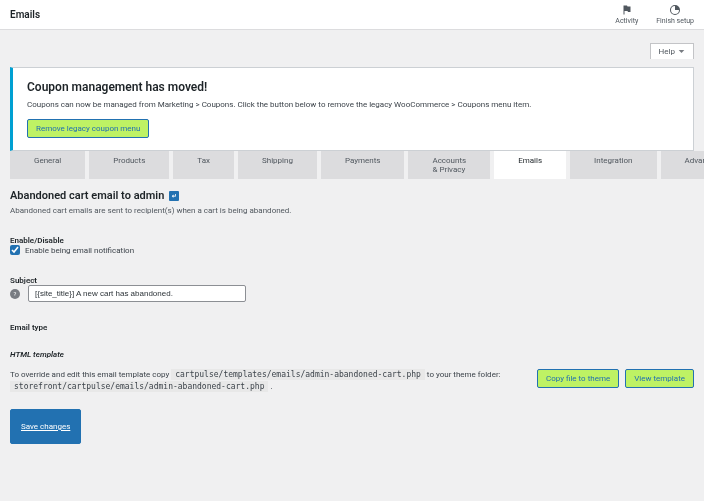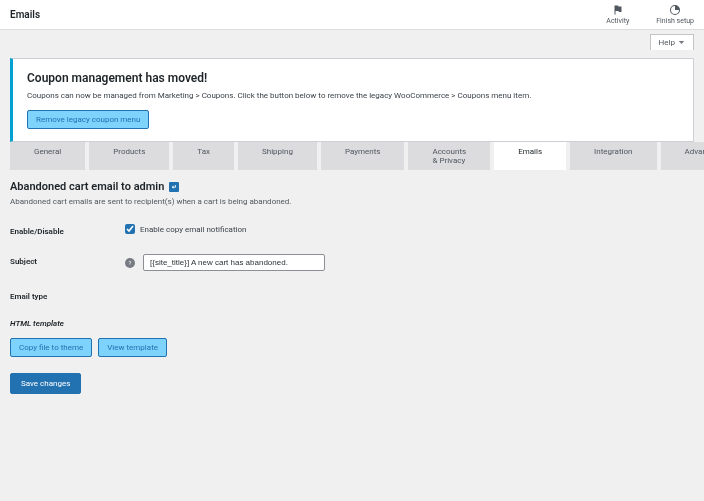--- a/index.html
+++ b/index.html
@@ -1,49 +1,49 @@
 <!DOCTYPE html>
 <html><head>
 <meta charset="utf-8">
 <style>
 * { box-sizing: border-box; margin: 0; padding: 0; }
 body { font-family: -apple-system, BlinkMacSystemFont, "Segoe UI", Roboto, sans-serif; font-size: 9px; color: #3c434a; background: #f0f0f1; width: 704px; }
 .topbar { background: #fff; display: flex; align-items: center; padding: 0 10px; height: 30px; border-bottom: 1px solid #dcdcde; }
 .topbar-title { font-size: 10px; font-weight: 600; color: #1d2327; }
-.topbar-right { margin-left: auto; display: flex; gap: 27px; }
+.topbar-right { margin-left: auto; display: flex; gap: 18px; }
 .topbar-item { display: flex; flex-direction: column; align-items: center; font-size: 7px; color: #50575e; gap: 1px; cursor: pointer; }
 .topbar-item svg { width: 12px; height: 12px; fill: #50575e; }
-.help-row { display: flex; justify-content: flex-end; padding: 4px 10px 0; }
+.help-row { display: flex; justify-content: flex-end; padding: 13px 10px 0; }
 .help-tab { background: #fff; border: 1px solid #c3c4c7; border-bottom: none; padding: 3px 8px; font-size: 8px; color: #50575e; cursor: pointer; display: flex; align-items: center; gap: 3px; }
 .help-tab svg { width: 7px; height: 7px; fill: #787c82; }
 .content { padding: 8px 10px 20px; }
 .notice { background: #fff; border: 1px solid #ccd0d4; border-left: 3px solid #00a0d2; padding: 12px 14px; }
 .notice h2 { font-size: 12px; font-weight: 600; color: #1d2327; margin-bottom: 6px; }
 .notice p { font-size: 8px; color: #3c434a; margin-bottom: 10px; }
-.btn-sec { display: inline-block; background: #7dd3fc; border: 1px solid #2271b1; color: #2271b1; padding: 4px 8px; font-size: 8px; border-radius: 2px; cursor: pointer; }
+.btn-sec { display: inline-block; background: #bef264; border: 1px solid #2271b1; color: #2271b1; padding: 4px 8px; font-size: 8px; border-radius: 2px; cursor: pointer; }
 .tabs { display: flex; gap: 4px; margin-bottom: 10px; }
 .tab { background: #dcdcde; padding: 5px 24px; font-size: 8px; color: #50575e; cursor: pointer; }
 .tab.active { background: #fff; color: #1d2327; }
 .section-title { font-size: 11px; font-weight: 600; color: #1d2327; margin-bottom: 4px; display: flex; align-items: center; gap: 5px; }
 .back-badge { background: #2271b1; color: #fff; width: 10px; height: 10px; display: inline-flex; align-items: center; justify-content: center; border-radius: 1px; font-size: 6px; cursor: pointer; }
 .section-desc { font-size: 8px; color: #50575e; margin-bottom: 18px; }
-.form-row { display: flex; align-items: flex-start; margin-bottom: 18px; }
+.form-row { display: flex; align-items: flex-start; margin-bottom: 18px; flex-direction: column; }
 .form-label { width: 115px; font-size: 8px; font-weight: 600; color: #1d2327; padding-top: 3px; }
 .form-control-wrap { display: flex; align-items: center; gap: 8px; }
 .help-icon { width: 10px; height: 10px; border-radius: 50%; background: #787c82; color: #fff; display: inline-flex; align-items: center; justify-content: center; font-size: 6px; cursor: help; }
 .checkbox-wrap { display: flex; align-items: center; gap: 5px; font-size: 8px; color: #3c434a; }
 .checkbox-wrap input { width: 10px; height: 10px; accent-color: #2271b1; }
-.text-input { width: 182px; padding: 3px 6px; font-size: 8px; border: 1px solid #8c8f94; border-radius: 2px; background: #fff; color: #2c3338; }
+.text-input { width: 218px; padding: 3px 6px; font-size: 8px; border: 1px solid #8c8f94; border-radius: 2px; background: #fff; color: #2c3338; }
 .template-section { margin-top: 12px; }
 .template-title { font-size: 8px; font-weight: 600; color: #1d2327; margin-bottom: 10px; font-style: italic; }
 .template-row { display: flex; align-items: flex-start; gap: 10px; }
 .template-desc { font-size: 8px; color: #3c434a; flex: 1; line-height: 1.5; }
 .template-desc code { background: #e8e8e8; padding: 1px 4px; font-family: Consolas, Monaco, monospace; font-size: 8px; }
 .template-btns { display: flex; gap: 6px; }
-.save-btn { display: inline-block; background: #2271b1; color: #fff; border: 1px solid #2271b1; padding: 5px 10px; font-size: 8px; border-radius: 2px; cursor: pointer; margin-top: 16px; }
+.save-btn { display: inline-block; background: #2271b1; color: #fff; border: 1px solid #2271b1; padding: 12px 10px; font-size: 8px; border-radius: 2px; cursor: pointer; margin-top: 16px; text-decoration: underline; }
 </style>
 </head>
 <body>
 
 <div class="topbar">
   <div class="topbar-title">Emails</div>
   <div class="topbar-right">
     <div class="topbar-item">
       <svg viewBox="0 0 24 24">
           <path d="M5 3v18h2v-7h6l1 2h5V5h-6l-1-2H5z"></path>
@@ -91,41 +91,44 @@
     <span>Abandoned cart email to admin</span>
     <span class="back-badge">↵</span>
   </div>
   <div class="section-desc">Abandoned cart emails are sent to recipient(s) when a cart is being abandoned.</div>
 
   <div class="form-row">
     <div class="form-label">Enable/Disable</div>
     <div class="form-control-wrap">
       <label class="checkbox-wrap">
         <input type="checkbox" checked="" style="">
-        <span>Enable copy email notification</span>
+        <span>Enable being email notification</span>
       </label>
     </div>
   </div>
 
   <div class="form-row">
     <div class="form-label">Subject</div>
     <div class="form-control-wrap">
       <span class="help-icon">?</span>
       <input class="text-input" value="[{site_title}] A new cart has abandoned." style="">
     </div>
   </div>
 
 
   <div class="form-row">
     <div class="form-label">Email type</div>
   </div>
 
   <div class="template-section">
     <div class="template-title">HTML template</div>
     <div class="template-row">
+      <div class="template-desc">
+        <span>To override and edit this email template copy </span><code>cartpulse/templates/emails/admin-abandoned-cart.php</code><span> to your theme folder: </span><code>storefront/cartpulse/emails/admin-abandoned-cart.php</code><span> .</span>
+      </div>
       <div class="template-btns">
         <span class="btn-sec">Copy file to theme</span>
         <span class="btn-sec">View template</span>
       </div>
     </div>
   </div>
 
   <span class="save-btn">Save changes</span>
 </div>
 

